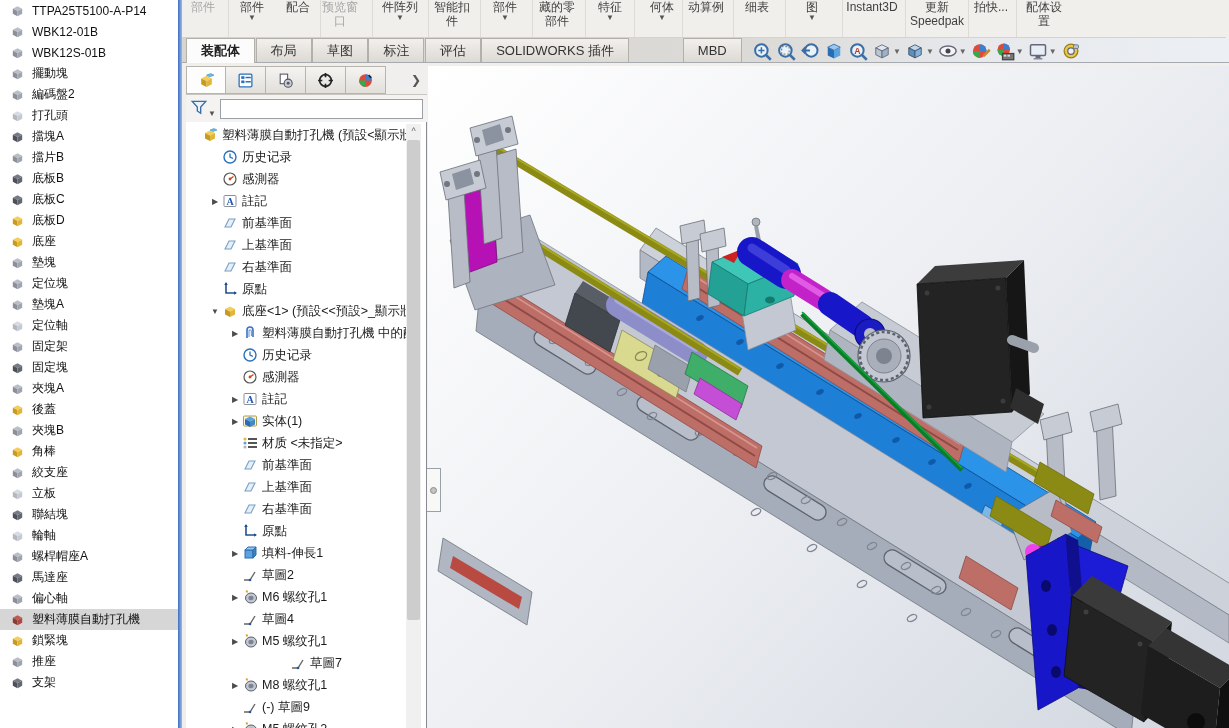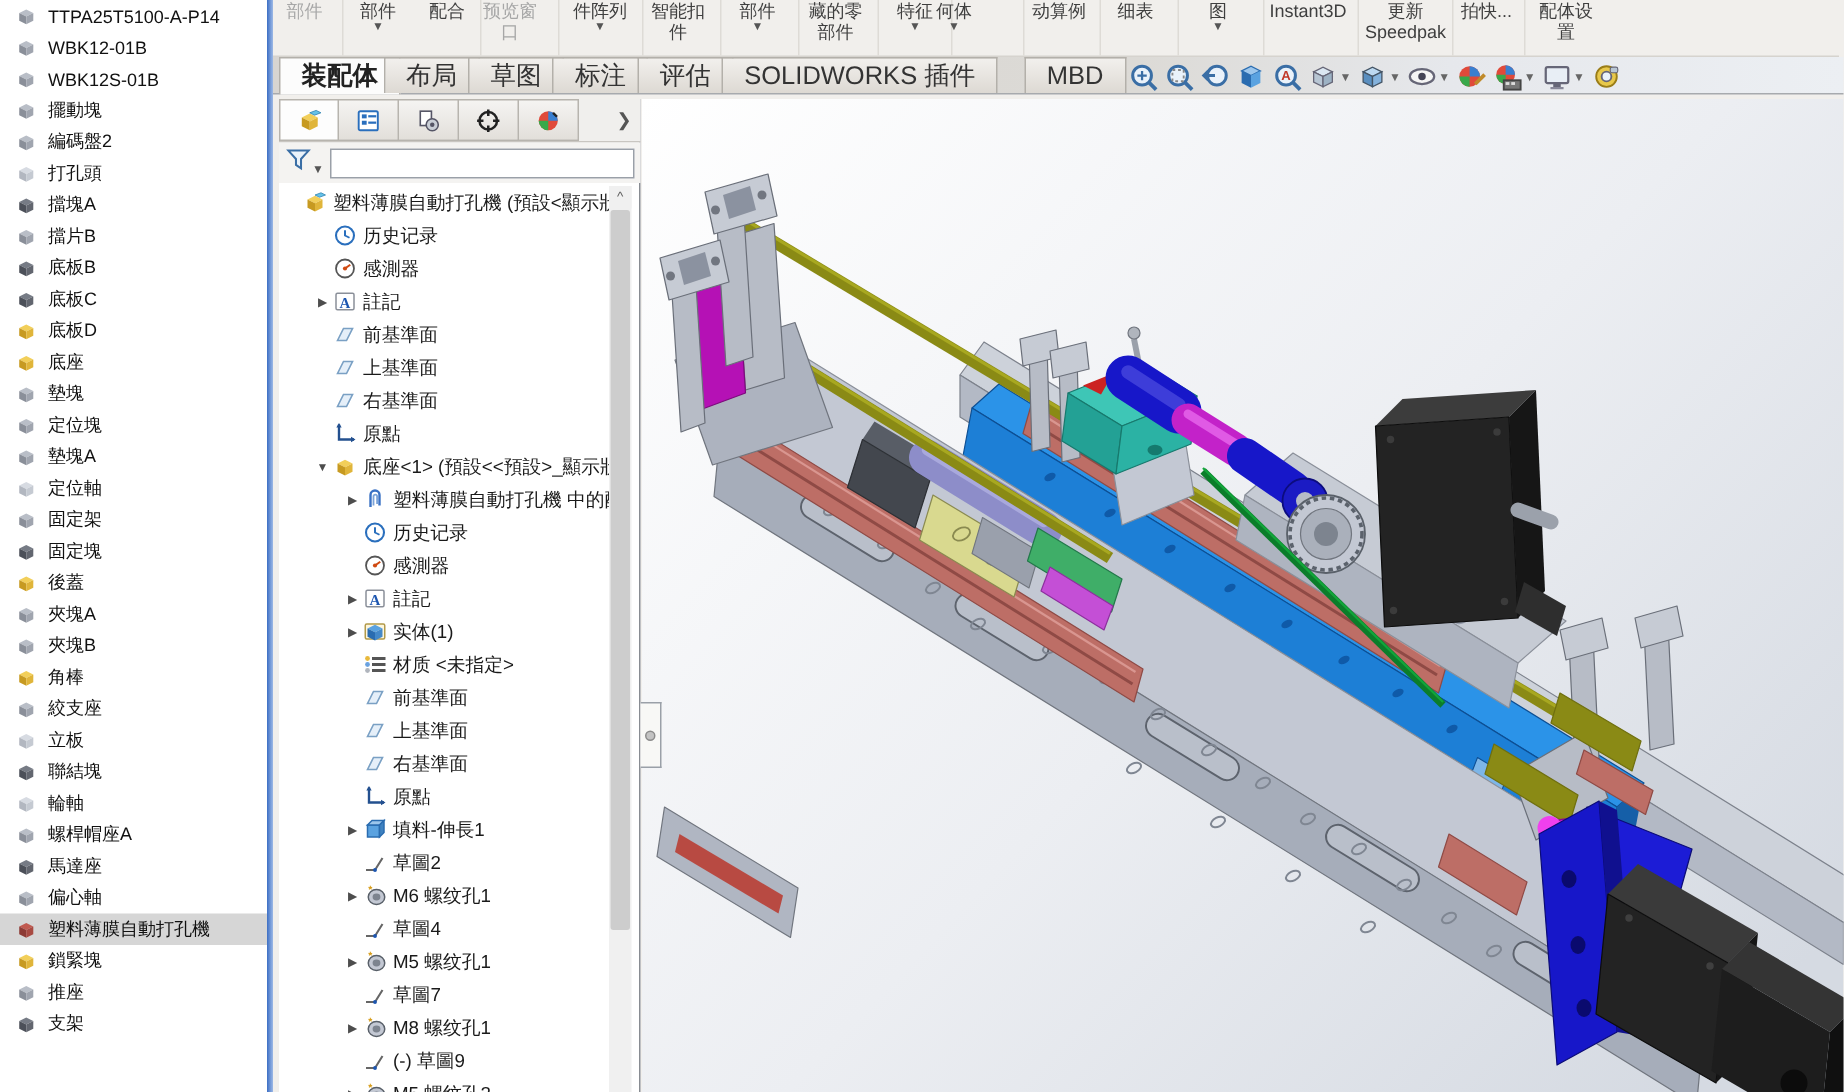--- a/index.html
+++ b/index.html
@@ -21,21 +21,21 @@
     background:#f1efec; border-bottom:1px solid #d6d3ce; overflow:hidden; z-index:4; }
   .rb-btn { position:absolute; top:0; height:38px; text-align:center; font-size:12px;
     line-height:14px; color:#3f3f3f; cursor:pointer; }
   .rb-btn.dis { color:#a7a7a7; }
   .rb-caret { font-size:8px; color:#555; line-height:8px; }
   .rb-sep { position:absolute; top:0; width:1px; height:38px; background:#dedbd6; }
   
   #tabstrip { position:absolute; left:182px; top:38px; width:1047px; height:25px;
     background:linear-gradient(90deg,#d8d5d1 0%,#dcdad6 55%,#e6e8ec 75%,#eceff3 100%);
     border-bottom:1px solid #a7aaae; z-index:4; }
-  .tab { position:absolute; top:0; height:24px; padding:0 14px; font-size:17px; color:#333;
+  .tab { position:absolute; top:0; height:24px; padding:0 14px; font-size:13px; color:#333;
     line-height:24px; background:linear-gradient(#f2f0ed,#ddd9d3); border:1px solid #b3b0aa;
     border-bottom:none; cursor:pointer; white-space:nowrap; }
   .tab.active { background:#fcfcfc; color:#222; font-weight:bold; height:25px; }
   
   #headsup { position:absolute; top:2px; height:22px; display:flex; align-items:center; }
   .hu-item { display:flex; align-items:center; margin-right:4px; cursor:pointer; }
   .hu-ic { width:20px; height:20px; }
   .hu-caret { font-size:8px; color:#666; margin-left:1px; }
   
   #fm-panel { position:absolute; left:186px; top:66px; width:241px; height:662px;
@@ -216,33 +216,33 @@
       <div class="lp-row">
         <span class="lp-ic"><svg width="15" height="15" viewBox="0 0 16 16">
             <polygon points="3,6 8,3.5 13,6 8,8.5" fill="#767b85"></polygon>
             <polygon points="3,6 8,8.5 8,14 3,11.5" fill="#4c5059"></polygon>
             <polygon points="13,6 8,8.5 8,14 13,11.5" fill="#62666f"></polygon>
           </svg></span>
         <span>固定塊</span>
       </div>
       <div class="lp-row">
         <span class="lp-ic"><svg width="15" height="15" viewBox="0 0 16 16">
+            <polygon points="3,6 8,3.5 13,6 8,8.5" fill="#b9bec7"></polygon>
+            <polygon points="3,6 8,8.5 8,14 3,11.5" fill="#8a8f99"></polygon>
+            <polygon points="13,6 8,8.5 8,14 13,11.5" fill="#a0a5af"></polygon>
+          </svg></span>
+        <span>夾塊A</span>
+      </div>
+      <div class="lp-row">
+        <span class="lp-ic"><svg width="15" height="15" viewBox="0 0 16 16">
             <polygon points="3,6 8,3.5 13,6 8,8.5" fill="#f2cf5a"></polygon>
             <polygon points="3,6 8,8.5 8,14 3,11.5" fill="#c79a21"></polygon>
             <polygon points="13,6 8,8.5 8,14 13,11.5" fill="#e0b53a"></polygon>
           </svg></span>
         <span>後蓋</span>
-      </div>
-      <div class="lp-row">
-        <span class="lp-ic"><svg width="15" height="15" viewBox="0 0 16 16">
-            <polygon points="3,6 8,3.5 13,6 8,8.5" fill="#b9bec7"></polygon>
-            <polygon points="3,6 8,8.5 8,14 3,11.5" fill="#8a8f99"></polygon>
-            <polygon points="13,6 8,8.5 8,14 13,11.5" fill="#a0a5af"></polygon>
-          </svg></span>
-        <span>夾塊A</span>
       </div>
       <div class="lp-row">
         <span class="lp-ic"><svg width="15" height="15" viewBox="0 0 16 16">
             <polygon points="3,6 8,3.5 13,6 8,8.5" fill="#b9bec7"></polygon>
             <polygon points="3,6 8,8.5 8,14 3,11.5" fill="#8a8f99"></polygon>
             <polygon points="13,6 8,8.5 8,14 13,11.5" fill="#a0a5af"></polygon>
           </svg></span>
         <span>夾塊B</span>
       </div>
       <div class="lp-row">
@@ -387,21 +387,21 @@
         <div class="rb-caret">▼</div>
       </div>
       <div class="rb-btn" style="left: 341px; width: 68px;">
         <div>藏的零</div>
         <div>部件</div>
       </div>
       <div class="rb-btn" style="left: 394px; width: 68px;">
         <div>特征</div>
         <div class="rb-caret">▼</div>
       </div>
-      <div class="rb-btn" style="left: 420px; width: 68px;">
+      <div class="rb-btn" style="left: 446px; width: 68px;">
         <div>何体</div>
         <div class="rb-caret">▼</div>
       </div>
       <div class="rb-btn" style="left: 490px; width: 68px;">
         <div>动算例</div>
       </div>
       <div class="rb-btn" style="left: 541px; width: 68px;">
         <div>细表</div>
       </div>
       <div class="rb-btn" style="left: 596px; width: 68px;">
@@ -1003,21 +1003,21 @@
         </div>
         <div class="trow" style="padding-left: 44px;">
           <span class="texp">▶</span>
           <span class="ticon"><svg width="16" height="16" viewBox="0 0 16 16">
               <ellipse cx="9" cy="9" rx="5.5" ry="5" fill="#c3c8d3" stroke="#596069"></ellipse>
               <ellipse cx="9" cy="9" rx="2.6" ry="2.3" fill="#7d848f"></ellipse>
               <text x="3.5" y="6" font-size="7" fill="#d69a12" font-weight="bold">*</text>
             </svg></span>
           <span>M5 螺纹孔1</span>
         </div>
-        <div class="trow" style="padding-left: 44px;">
+        <div class="trow" style="padding-left: 44px; margin-left: 48px;">
           <span class="texp"></span>
           <span class="ticon"><svg width="16" height="16" viewBox="0 0 16 16">
               <path d="M2 13 L8 13 L13 5" fill="none" stroke="#666" stroke-width="1.4"></path>
               <circle cx="8" cy="13" r="1.3" fill="#1d56b0"></circle>
             </svg></span>
           <span>草圖7</span>
         </div>
         <div class="trow" style="padding-left: 44px;">
           <span class="texp">▶</span>
           <span class="ticon"><svg width="16" height="16" viewBox="0 0 16 16">

